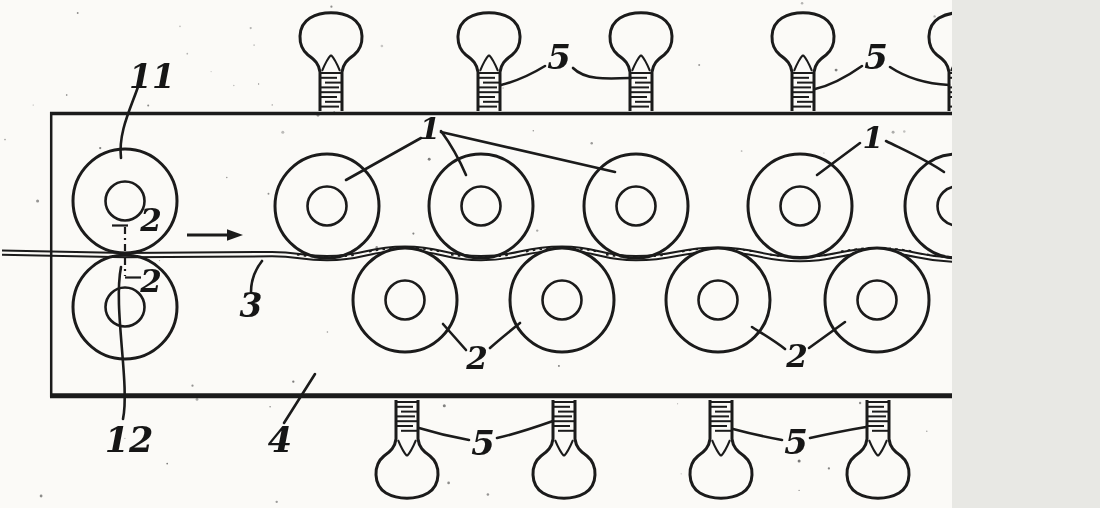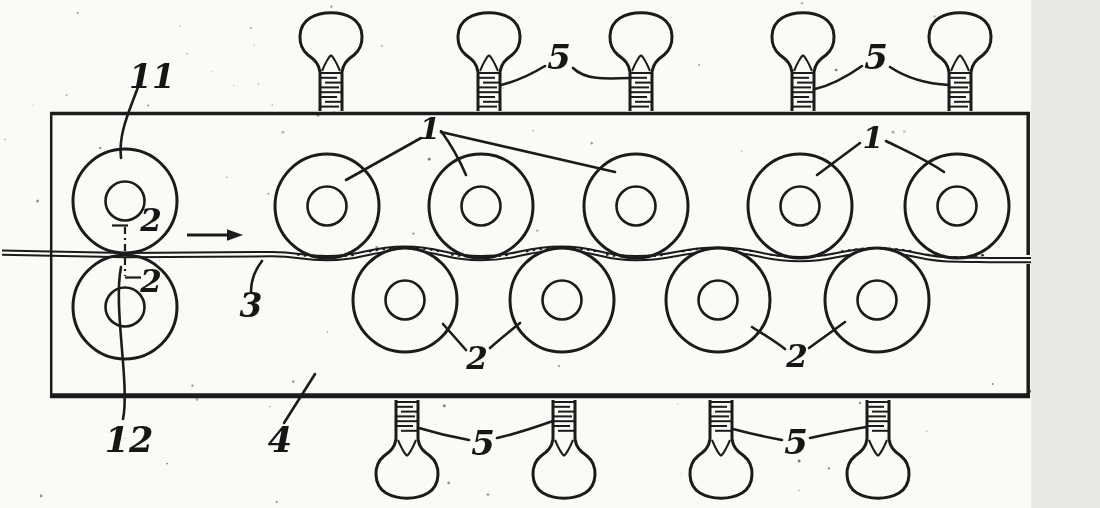--- a/index.html
+++ b/index.html
@@ -1,16 +1,16 @@
 <!DOCTYPE html>
 <html><head>
 <meta charset="utf-8">
 <style>
   html,body{margin:0;padding:0;background:#e8e8e4;}
-  .stage{position:relative;width:1031px;height:508px;background:#fbfaf7;overflow:hidden;}
+  .stage{position:relative;width:952px;height:508px;background:#fbfaf7;overflow:hidden;}
   svg{display:block;}
   .ink{stroke:#1b1b1b;fill:none;}
   .ld{fill:none;stroke:#1b1b1b;stroke-width:2.6;stroke-linecap:round;}
   .dashes{fill:none;stroke:#1b1b1b;stroke-width:1.9;stroke-dasharray:2.6 4.2;}
   .numeral{font-family:"DejaVu Serif", serif;font-style:italic;font-weight:bold;fill:#161616;text-anchor:middle;}
 </style>
 </head>
 <body>
 
 <div class="stage">

